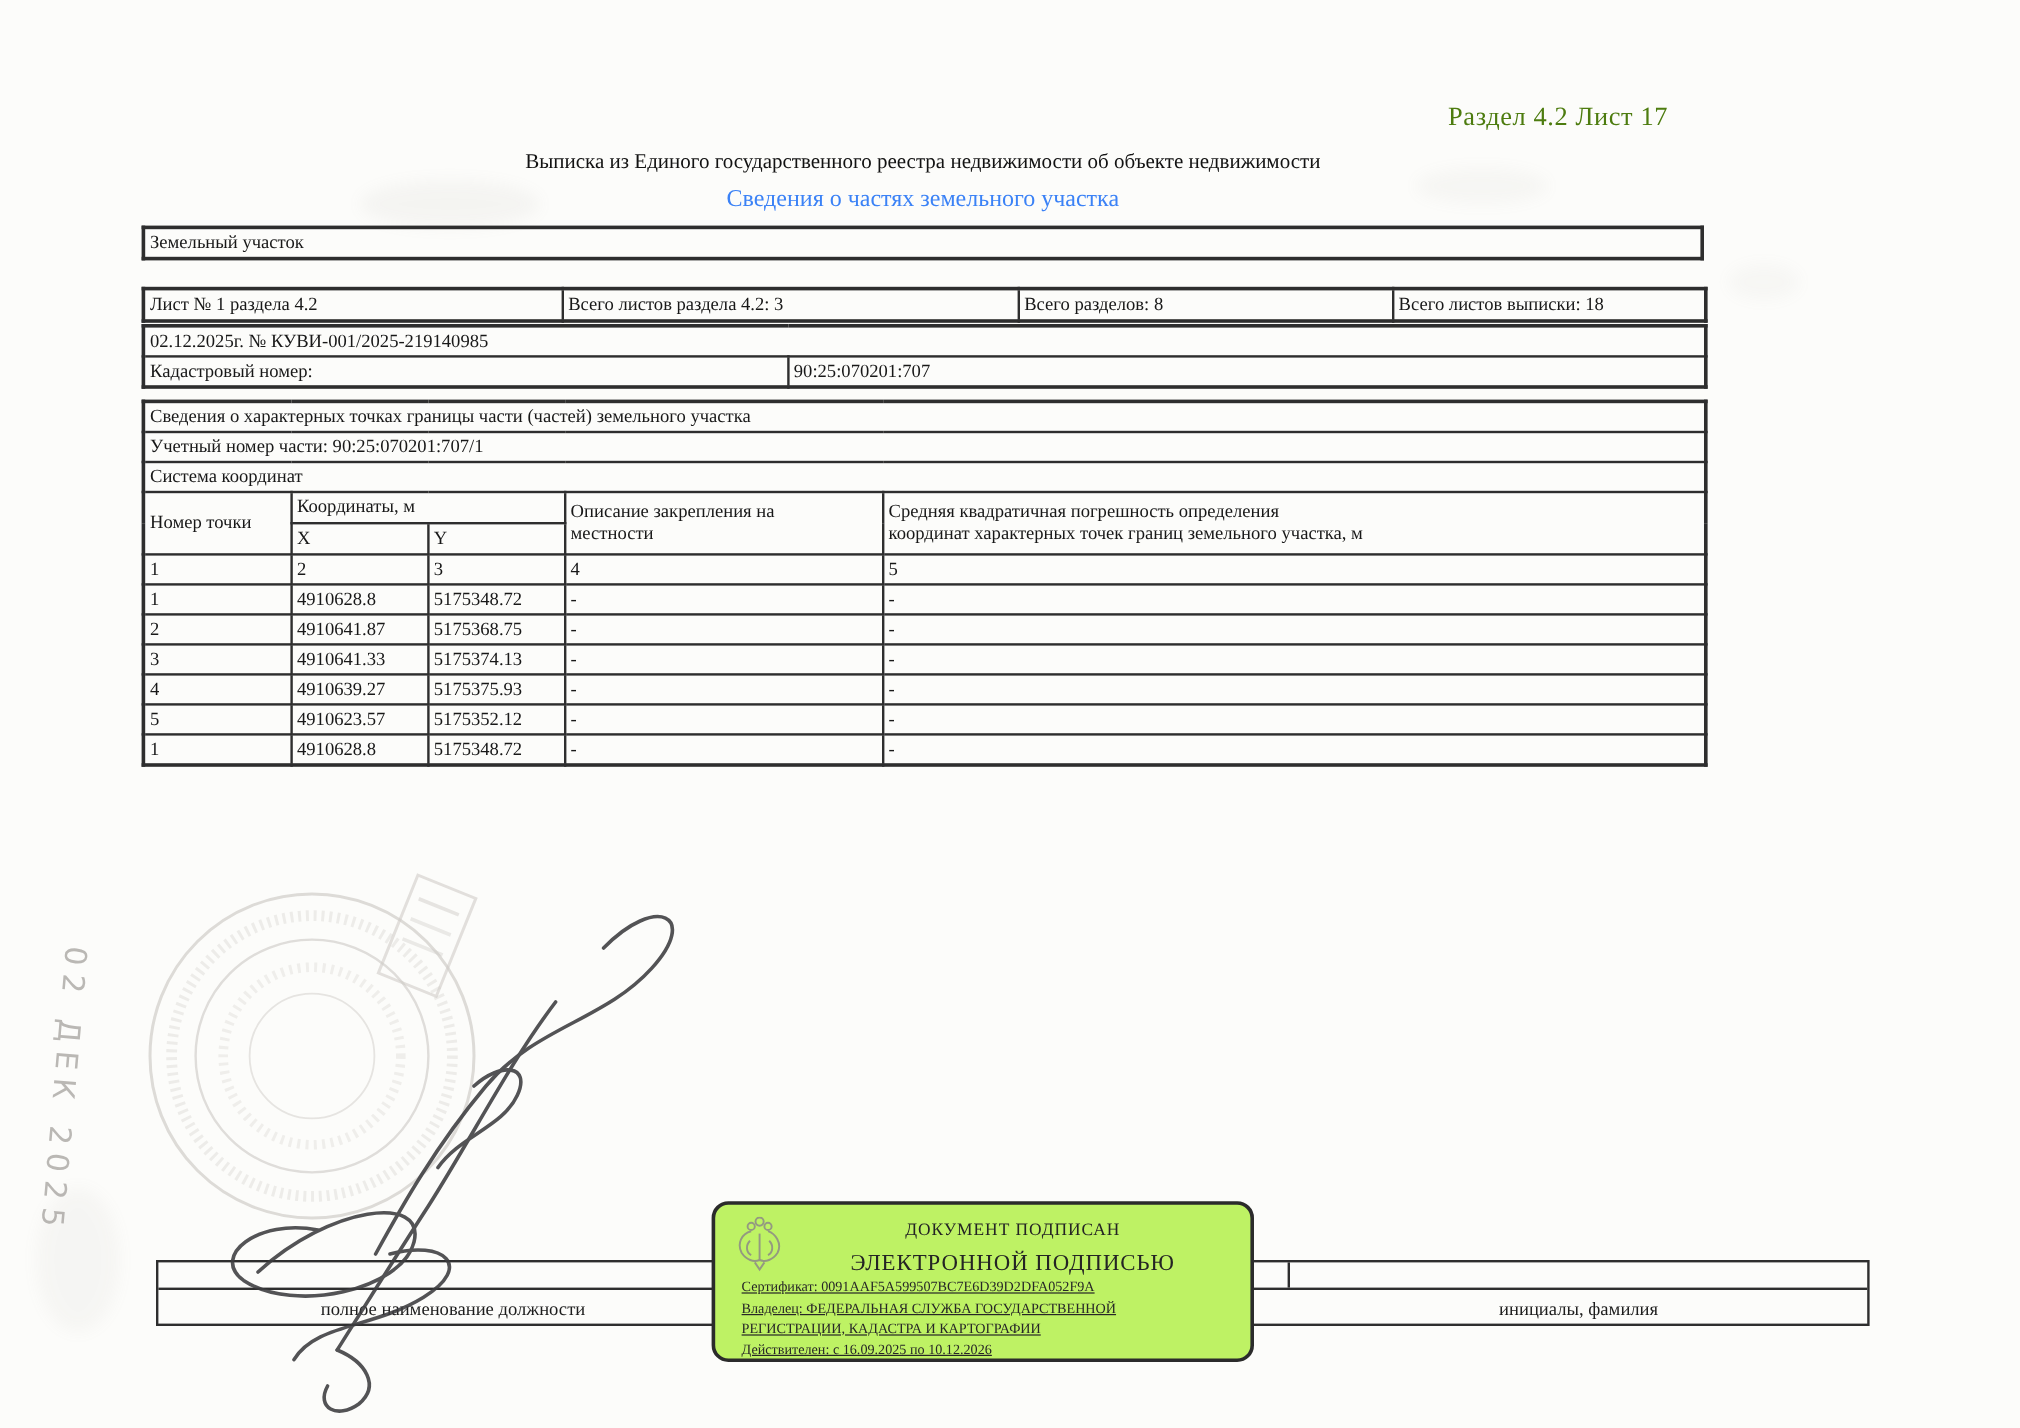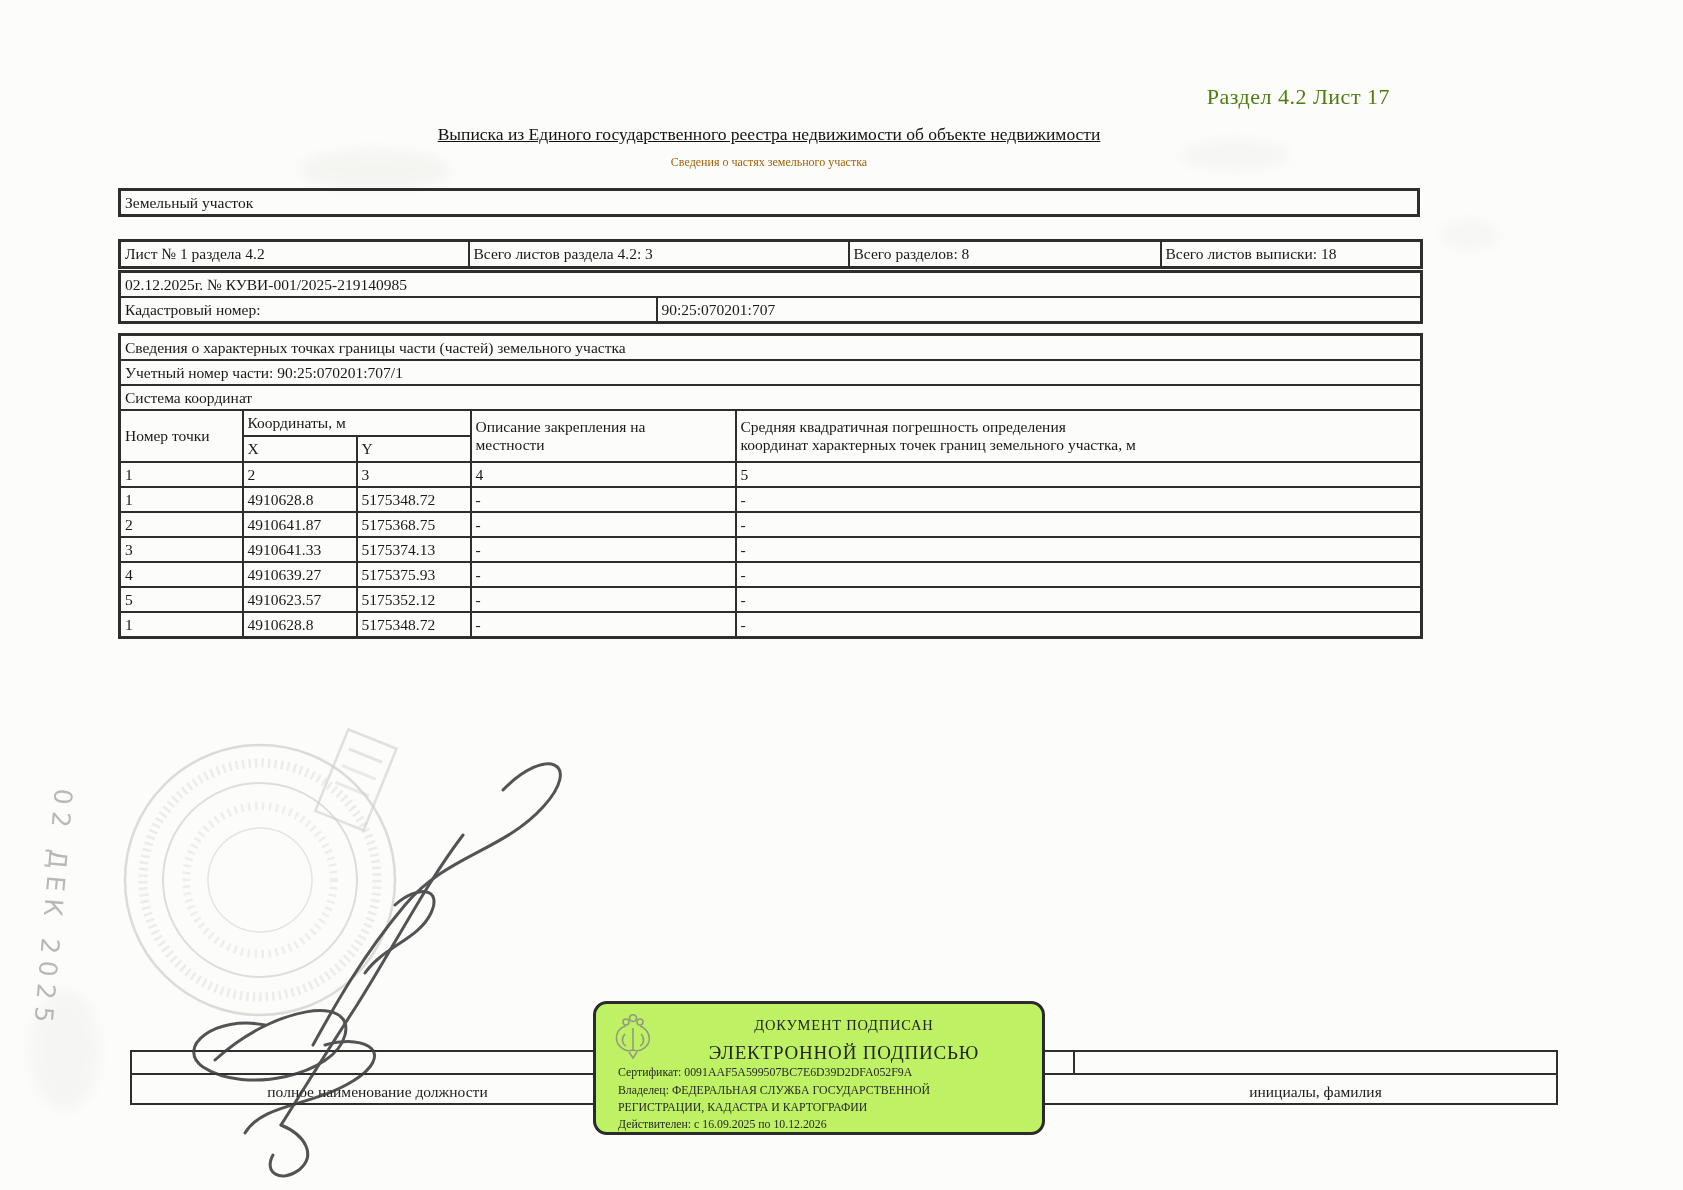--- a/index.html
+++ b/index.html
@@ -7,22 +7,22 @@
     width:1683px;height:1190px;position:relative;overflow:hidden;
     background:#fcfcfa;
     font-family:"Liberation Serif","DejaVu Serif",serif;
     color:var(--ink,#1c1c1c);
   }
   .abs{position:absolute;}
   
   .smudge{position:absolute;border-radius:50%;filter:blur(6px);background:#9a968e;pointer-events:none;}
   
   .corner-label{top:84px;left:1150px;width:240px;text-align:right;font-size:22px;color:#4d7c0f;letter-spacing:.5px;}
-  .doc-title{top:124px;left:118px;width:1302px;text-align:center;font-size:17.5px;color:#121212;text-decoration:underline;}
-  .doc-subtitle{top:155px;left:118px;width:1302px;text-align:center;font-size:12px;color:#a16207;}
+  .doc-title{top:124px;left:118px;width:1302px;text-align:center;font-size:17.5px;color:#121212;}
+  .doc-subtitle{top:155px;left:118px;width:1302px;text-align:center;font-size:20px;color:#3b82f6;}
   
   table.doc{border-collapse:collapse;table-layout:fixed;width:1302px;}
   table.doc td{
     border:2px solid var(--border,#2e2e2e);
     font-size:15.5px;line-height:1.15;
     padding:1px 4px;vertical-align:middle;
     color:#181818;overflow:hidden;white-space:nowrap;
   }
   table.doc td.wrap{white-space:normal;}
   table.doc{border:3px solid var(--border,#2e2e2e);}
@@ -50,21 +50,21 @@
   .bt-c3{flex:1;}
   
   .sig-box{
     left:593px;top:1001px;width:452px;height:134px;z-index:4;
     background:#bef264;border:3px solid #2b2b2b;border-radius:14px;
     box-sizing:border-box;
   }
   .sig-box .emblem{position:absolute;left:16px;top:10px;}
   .sig-line1{position:absolute;top:13px;left:60px;right:10px;text-align:center;font-size:14.5px;letter-spacing:.8px;color:#242424;}
   .sig-line2{position:absolute;top:38px;left:60px;right:10px;text-align:center;font-size:19px;letter-spacing:.8px;color:#242424;}
-  .sig-small{position:absolute;left:22px;right:8px;font-size:11.8px;color:#272727;white-space:nowrap;}
+  .sig-small{position:absolute;left:22px;right:8px;font-size:11.8px;color:#272727;white-space:nowrap;text-decoration:underline;}
   .sig-cert{top:61px;}
   .sig-own1{top:79px;}
   .sig-own2{top:96px;}
   .sig-valid{top:113px;}
   .date-mark{
     left:78px;top:790px;z-index:1;
     font-family:"DejaVu Sans",sans-serif;
     font-size:25px;letter-spacing:7px;color:#8f8b87;opacity:.6;
     transform:rotate(95deg);transform-origin:left top;white-space:nowrap;
   }

